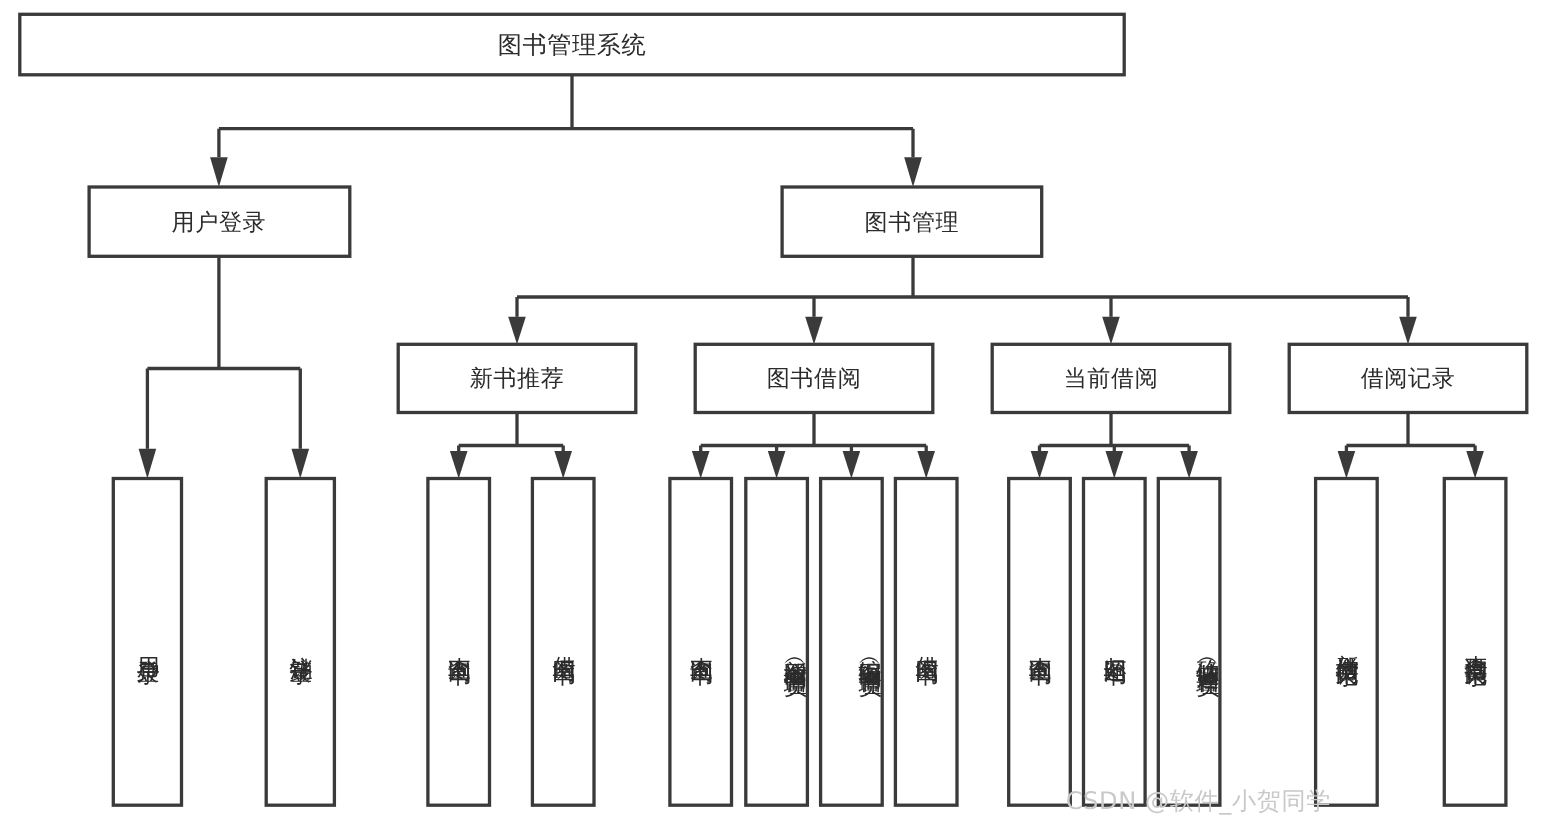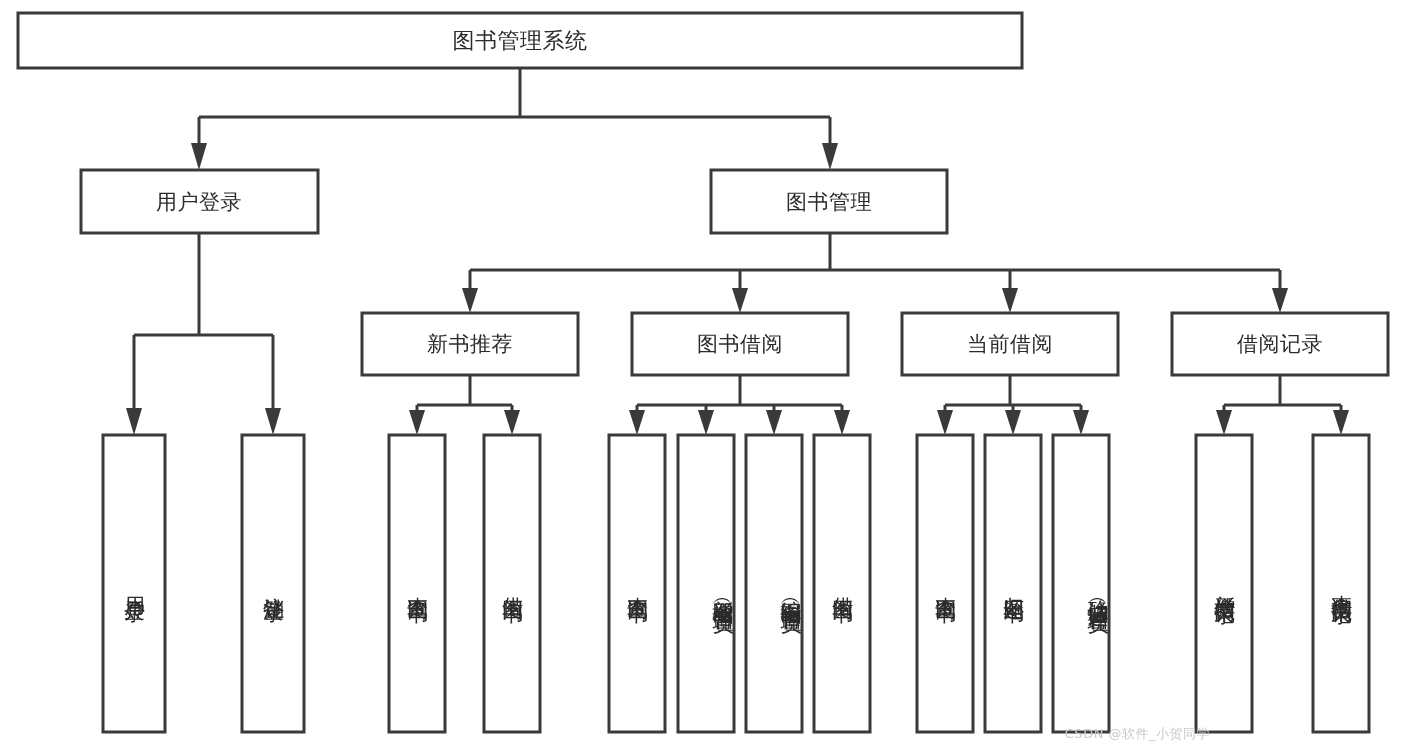--- a/index.html
+++ b/index.html
@@ -66,21 +66,21 @@
     justify-content: center;
     letter-spacing: 2px;
     white-space: nowrap;
     user-select: none;
   }
   .watermark {
     position: absolute;
     right: 8px;
     bottom: 4px;
     font-family: "DejaVu Sans", "Liberation Sans", sans-serif;
-    font-size: 13px;
+    font-size: 22px;
     color: #c9c9c9;
     letter-spacing: 0.5px;
     white-space: nowrap;
   }
 </style>
 </head>
 <body>
 
 <div id="diagram-root">
 

